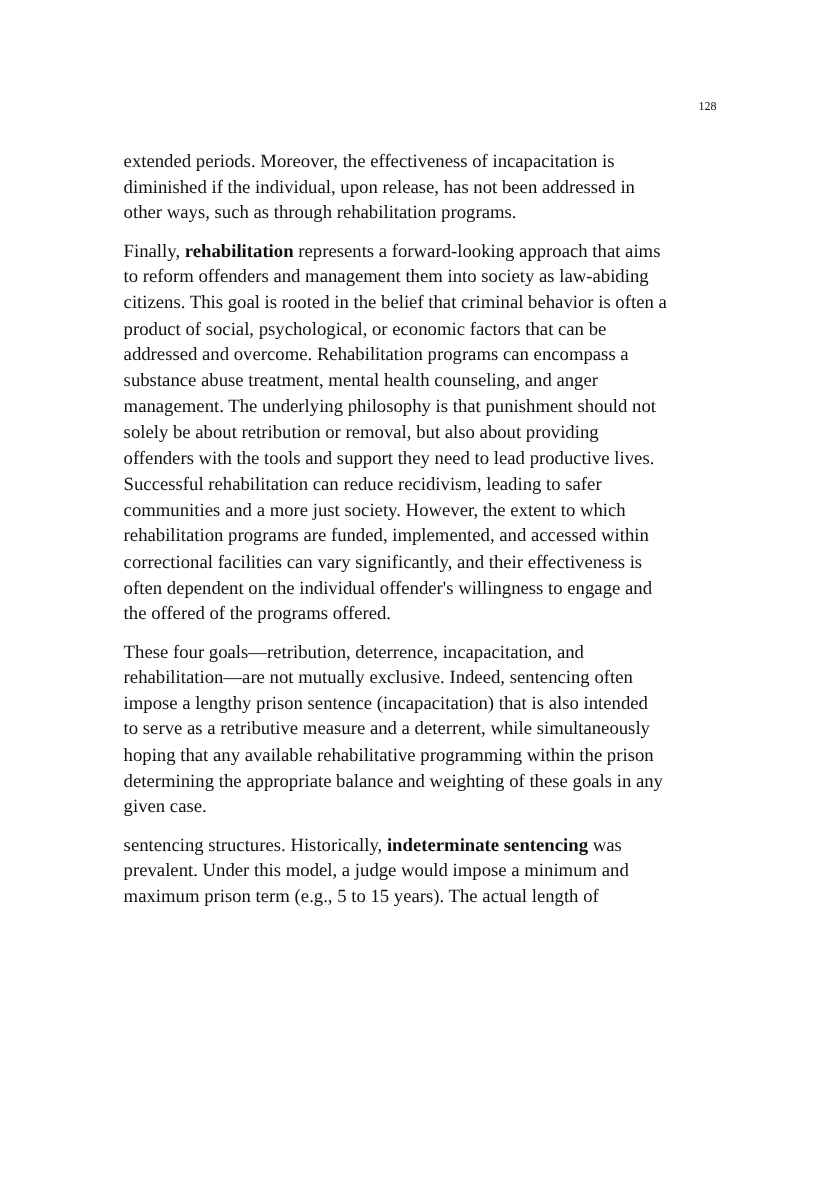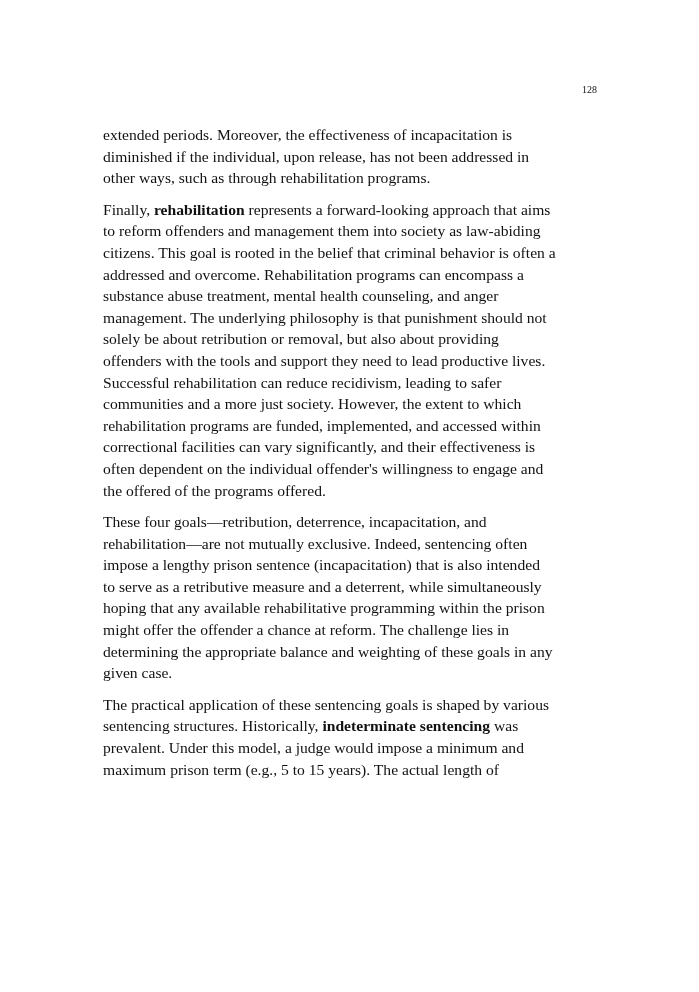--- a/index.html
+++ b/index.html
@@ -26,42 +26,41 @@
   <div class="content" id="content">
       <p class="para">
         <span class="line"><span>extended periods. Moreover, the effectiveness of incapacitation is</span></span>
         <span class="line"><span>diminished if the individual, upon release, has not been addressed in</span></span>
         <span class="line"><span>other ways, such as through rehabilitation programs.</span></span>
       </p>
       <p class="para">
         <span class="line"><span>Finally, </span><b>rehabilitation</b><span> represents a forward-looking approach that aims</span></span>
         <span class="line"><span>to reform offenders and management them into society as law-abiding</span></span>
         <span class="line"><span>citizens. This goal is rooted in the belief that criminal behavior is often a</span></span>
+        <span class="line"><span>product of social, psychological, or economic factors that can be</span></span>
         <span class="line"><span>addressed and overcome. Rehabilitation programs can encompass a</span></span>
         <span class="line"><span>substance abuse treatment, mental health counseling, and anger</span></span>
         <span class="line"><span>management. The underlying philosophy is that punishment should not</span></span>
         <span class="line"><span>solely be about retribution or removal, but also about providing</span></span>
         <span class="line"><span>offenders with the tools and support they need to lead productive lives.</span></span>
         <span class="line"><span>Successful rehabilitation can reduce recidivism, leading to safer</span></span>
         <span class="line"><span>communities and a more just society. However, the extent to which</span></span>
         <span class="line"><span>rehabilitation programs are funded, implemented, and accessed within</span></span>
         <span class="line"><span>correctional facilities can vary significantly, and their effectiveness is</span></span>
         <span class="line"><span>often dependent on the individual offender's willingness to engage and</span></span>
         <span class="line"><span>the offered of the programs offered.</span></span>
       </p>
       <p class="para">
         <span class="line"><span>These four goals—retribution, deterrence, incapacitation, and</span></span>
         <span class="line"><span>rehabilitation—are not mutually exclusive. Indeed, sentencing often</span></span>
         <span class="line"><span>impose a lengthy prison sentence (incapacitation) that is also intended</span></span>
         <span class="line"><span>to serve as a retributive measure and a deterrent, while simultaneously</span></span>
         <span class="line"><span>hoping that any available rehabilitative programming within the prison</span></span>
-        <span class="line"><span>might offer the offender a chance at reform. The challenge lies in</span></span>
         <span class="line"><span>determining the appropriate balance and weighting of these goals in any</span></span>
         <span class="line"><span>given case.</span></span>
       </p>
       <p class="para">
-        <span class="line"><span>The practical application of these sentencing goals is shaped by various</span></span>
         <span class="line"><span>sentencing structures. Historically, </span><b>indeterminate sentencing</b><span> was</span></span>
         <span class="line"><span>prevalent. Under this model, a judge would impose a minimum and</span></span>
         <span class="line"><span>maximum prison term (e.g., 5 to 15 years). The actual length of</span></span>
       </p>
     </div>
 </div>
 
 </body></html>

